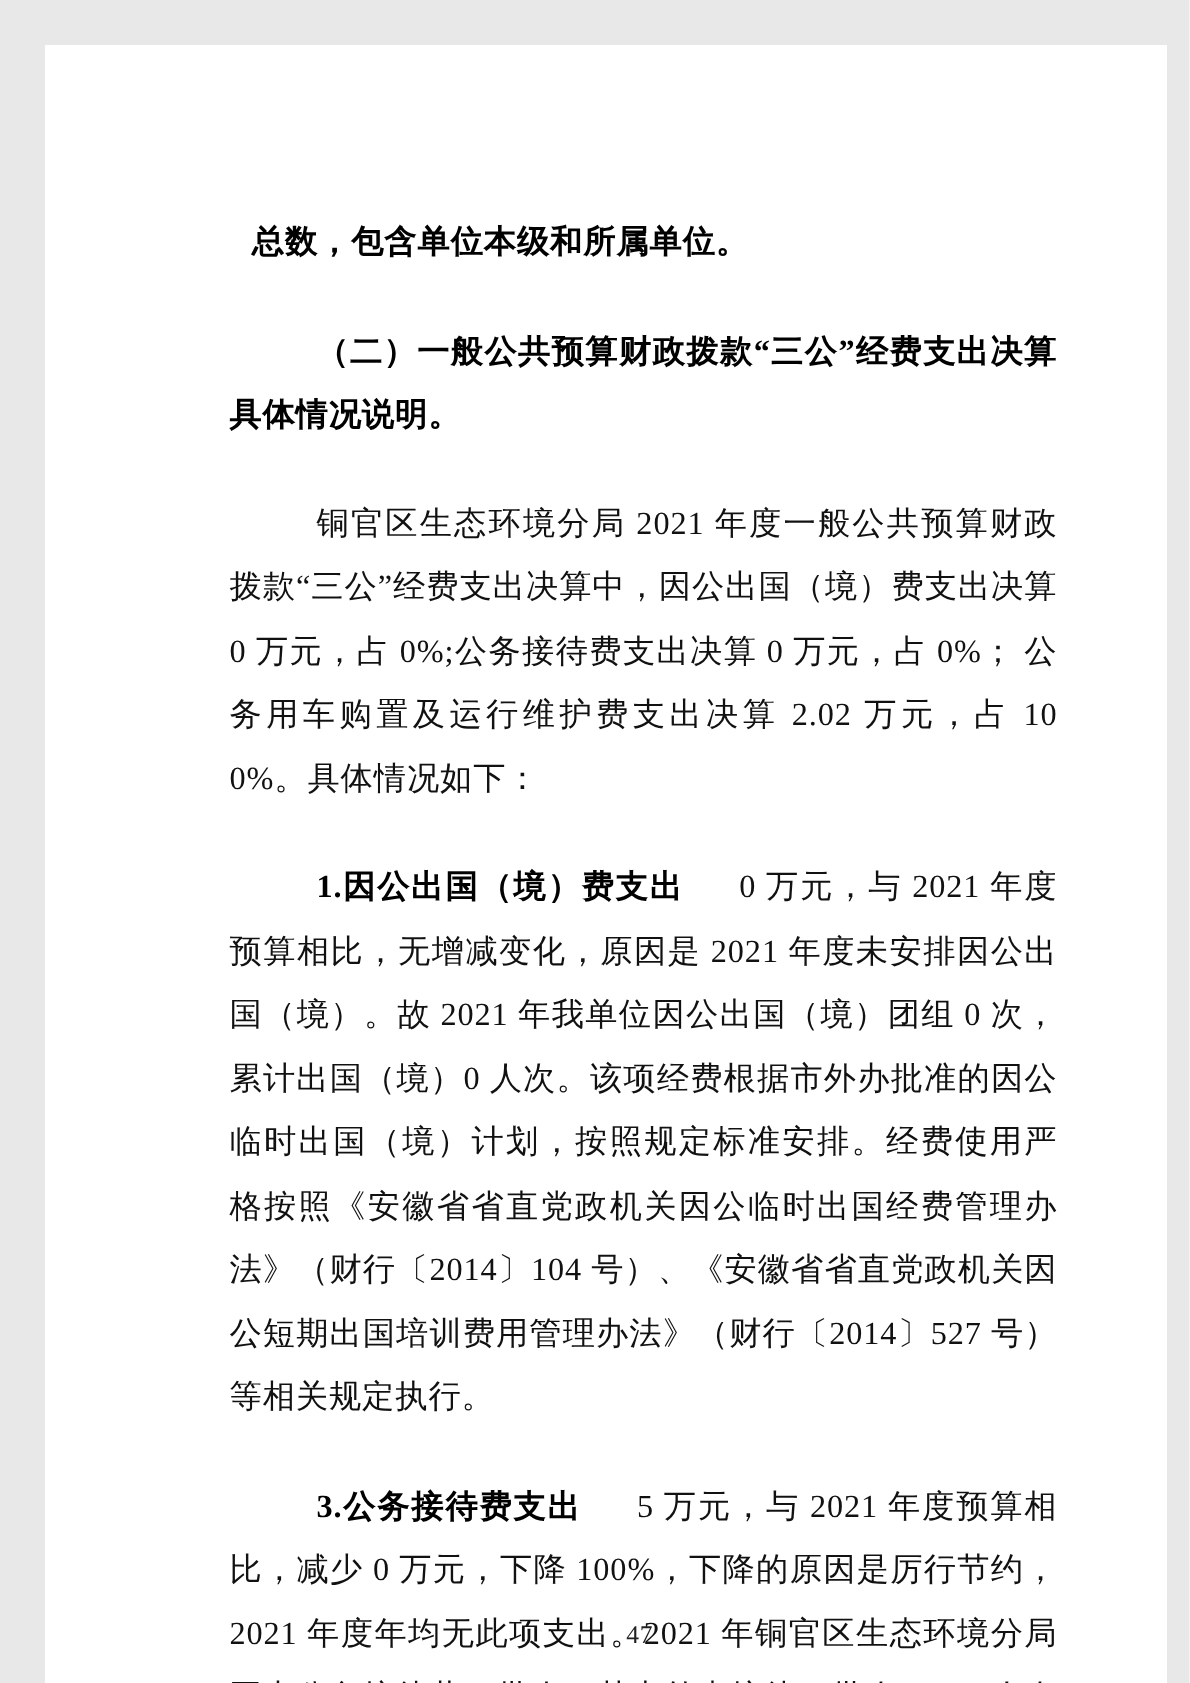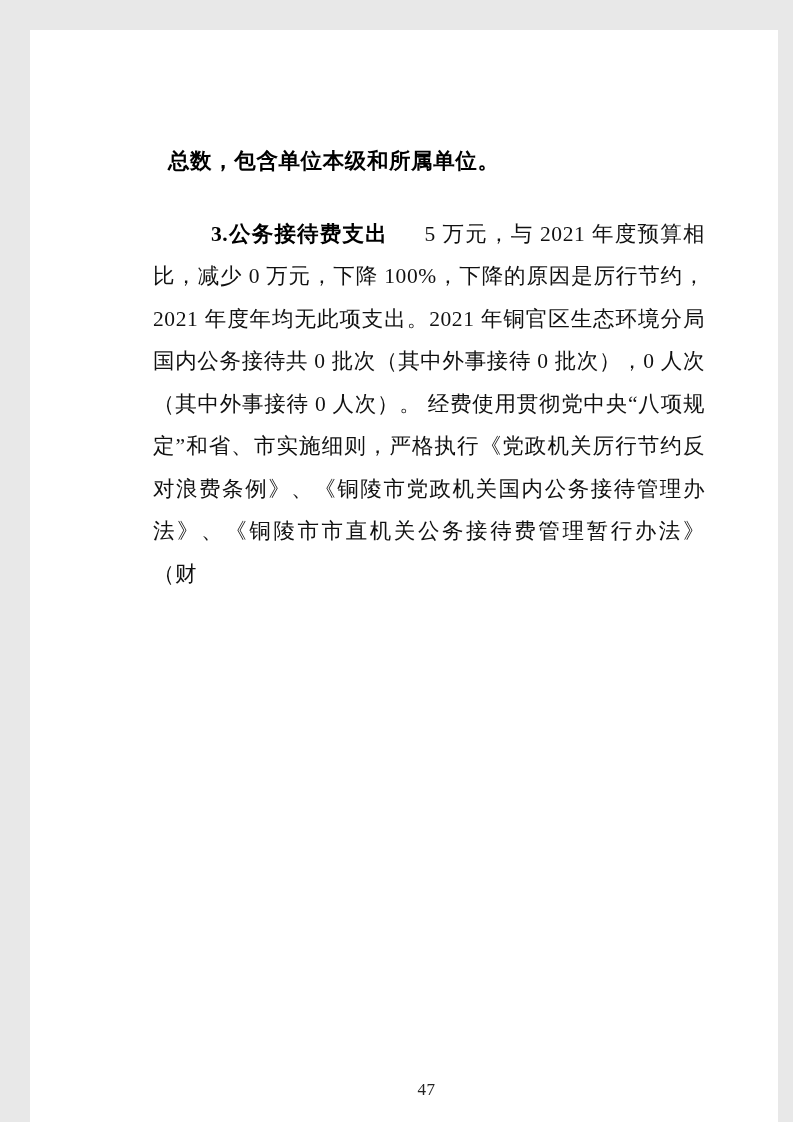--- a/index.html
+++ b/index.html
@@ -44,18 +44,21 @@
     letter-spacing: 0.5px;
     font-family: "Liberation Serif", "DejaVu Serif", serif;
   }
 </style>
 </head>
 <body>
 
 <div class="page">
   <main class="doc-body">
       <p class="para"><span class="seg bold">总数，包含单位本级和所属单位。</span></p>
+      <p class="para indent"><span class="seg bold">（二）一般公共预算财政拨款“三公”经费支出决算具体情况说明。</span></p>
+      <p class="para indent"><span class="seg">铜官区生态环境分局 2021 年度一般公共预算财政拨款“三公”经费支出决算中，因公出国（境）费支出决算 0 万元，占 0%;公务接待费支出决算 0 万元，占 0%； 公务用车购置及运行维护费支出决算 2.02 万元，占 100%。具体情况如下：</span></p>
+      <p class="para indent"><span class="seg bold">1.因公出国（境）费支出</span><span class="seg"> 0 万元，与 2021 年度预算相比，无增减变化，原因是 2021 年度未安排因公出国（境）。故 2021 年我单位因公出国（境）团组 0 次，累计出国（境）0 人次。该项经费根据市外办批准的因公临时出国（境）计划，按照规定标准安排。经费使用严格按照《安徽省省直党政机关因公临时出国经费管理办法》（财行〔2014〕104 号）、《安徽省省直党政机关因公短期出国培训费用管理办法》（财行〔2014〕527 号）等相关规定执行。</span></p>
       <p class="para indent"><span class="seg bold">3.公务接待费支出</span><span class="seg"> 5 万元，与 2021 年度预算相比，减少 0 万元，下降 100%，下降的原因是厉行节约，2021 年度年均无此项支出。2021 年铜官区生态环境分局国内公务接待共 0 批次（其中外事接待 0 批次），0 人次（其中外事接待 0 人次）。 经费使用贯彻党中央“八项规定”和省、市实施细则，严格执行《党政机关厉行节约反对浪费条例》、《铜陵市党政机关国内公务接待管理办法》、《铜陵市市直机关公务接待费管理暂行办法》（财</span></p>
     </main>
   <footer class="page-footer">
     <span class="page-number">47</span>
   </footer>
 </div>
 
 </body></html>

